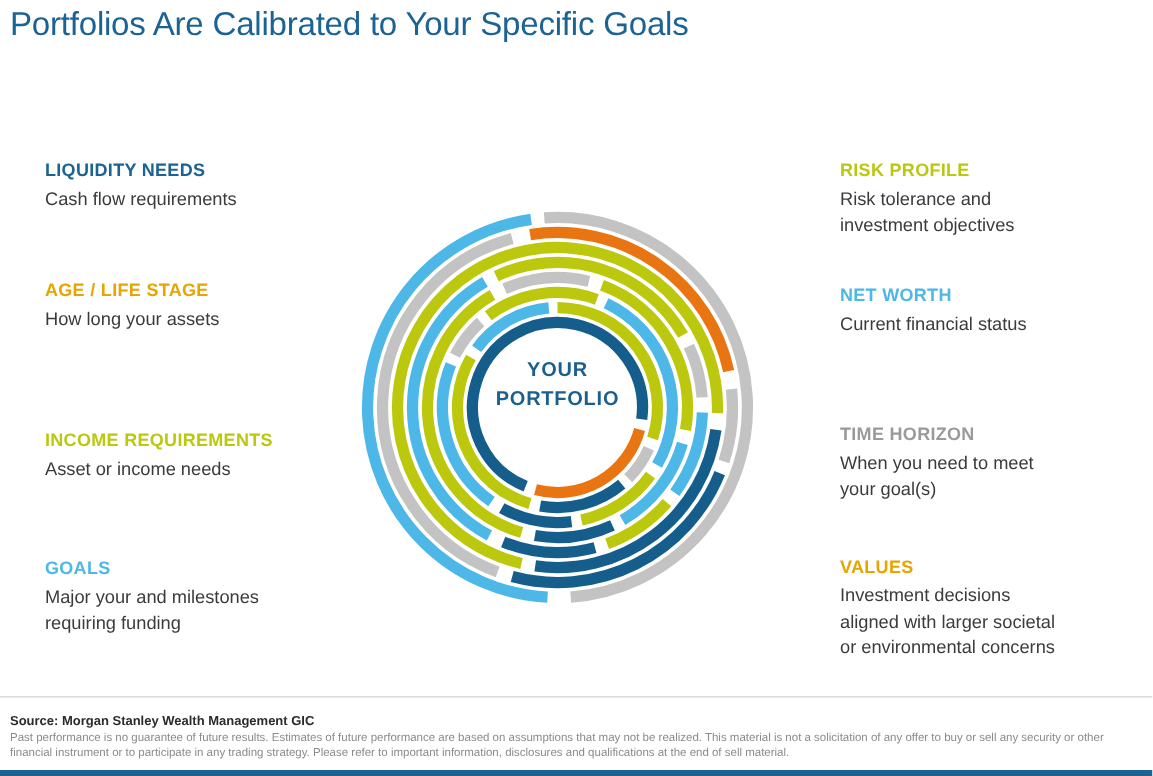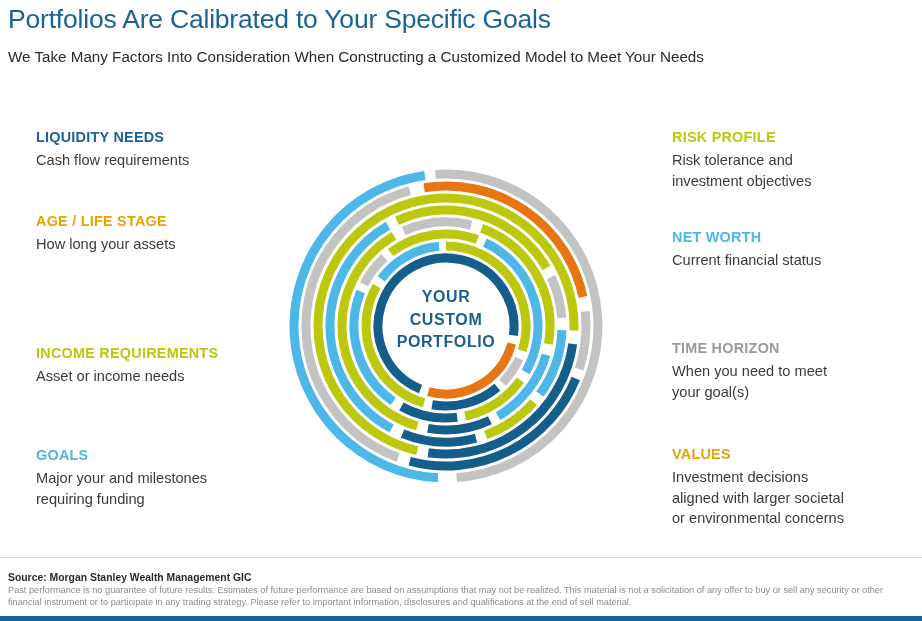--- a/index.html
+++ b/index.html
@@ -130,33 +130,32 @@
     width: 922px;
     height: 5px;
     background: #1b6394;
   }
 </style>
 </head>
 <body>
 
 <div id="header">
   <h1 id="page-title">Portfolios Are Calibrated to Your Specific Goals</h1>
-  <p id="page-subtitle">We Take Many Factors Into Consideration When Constructing a Customized Model to Meet Your Needs</p>
 </div>
 
 <div id="left-column" class="factor-col">
 
   <div class="factor-block" style="top:0px;">
     <p class="factor-label" style="color:#1b6394;">LIQUIDITY NEEDS</p>
     <p class="factor-desc">
       <span class="ln">Cash flow requirements</span>
     </p>
   </div>
 
-  <div class="factor-block" style="top:84px;">
+  <div class="factor-block" style="top:96px;">
     <p class="factor-label" style="color:#e8a400;">AGE / LIFE STAGE</p>
     <p class="factor-desc">
       <span class="ln">How long your assets</span>
     </p>
   </div>
 
   <div class="factor-block" style="top:216px;">
     <p class="factor-label" style="color:#bcc80d;">
       <span class="ln">INCOME</span>
       <span class="ln">REQUIREMENTS</span>
@@ -246,21 +245,20 @@
         <path d="M 238.08 197.54 A 80 80 0 0 1 221.57 221.57" stroke="#c3c3c3" stroke-width="9" fill="none" stroke-linecap="butt"></path>
         <path d="M 216.42 226.28 A 80 80 0 0 1 151.11 243.78" stroke="#155e8c" stroke-width="9" fill="none" stroke-linecap="butt"></path>
         <path d="M 230.68 182.60 A 68 68 0 0 1 147.40 230.68" stroke="#e87511" stroke-width="9" fill="none" stroke-linecap="butt"></path>
         <path d="M 139.53 228.05 A 68 68 0 1 1 232.34 174.46" stroke="#155e8c" stroke-width="9" fill="none" stroke-linecap="butt"></path>
       </g>
   </svg>
 </div>
 
 <div id="center-text">
   <span class="ct-line">YOUR</span>
-  <span class="ct-line">CUSTOM</span>
   <span class="ct-line">PORTFOLIO</span>
 </div>
 
 <div id="footer-rule"></div>
 
 <div id="footer">
   <p id="source-line">Source: Morgan Stanley Wealth Management GIC</p>
   <span class="disclaimer-line">Past performance is no guarantee of future results. Estimates of future performance are based on assumptions that may not be realized. This material is not a solicitation of any offer to buy or sell any security or other</span>
   <span class="disclaimer-line">financial instrument or to participate in any trading strategy. Please refer to important information, disclosures and qualifications at the end of sell material.</span>
 </div>

